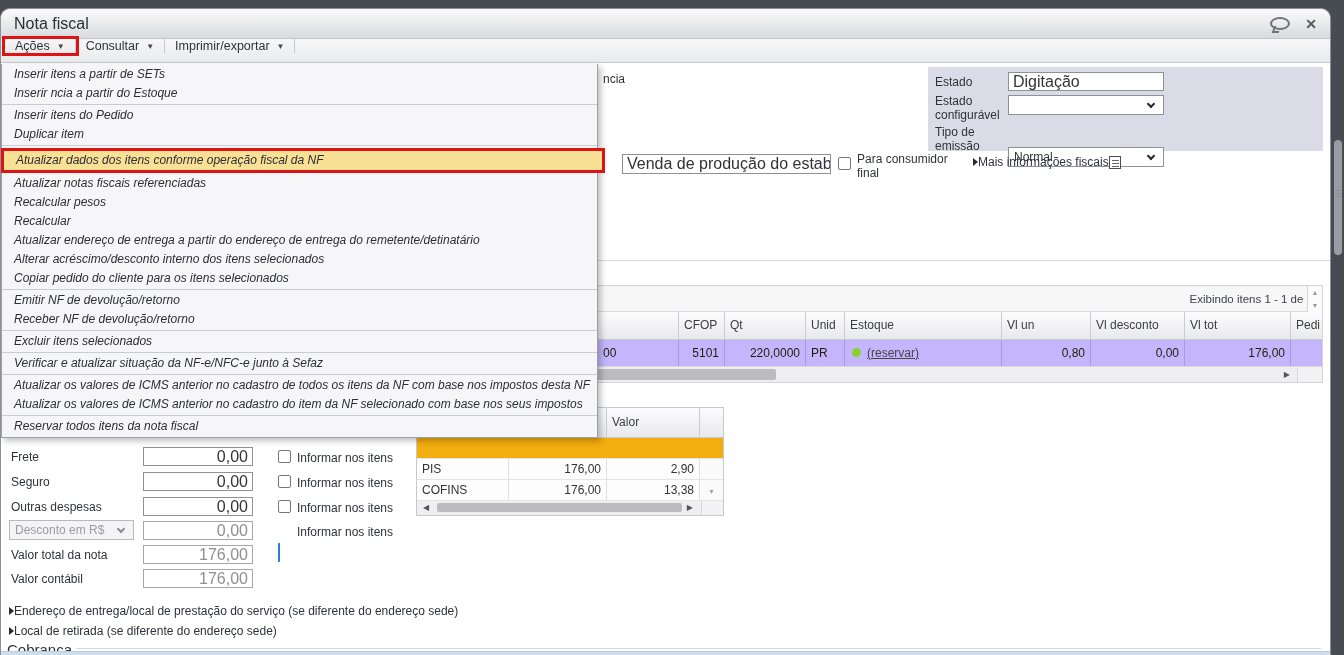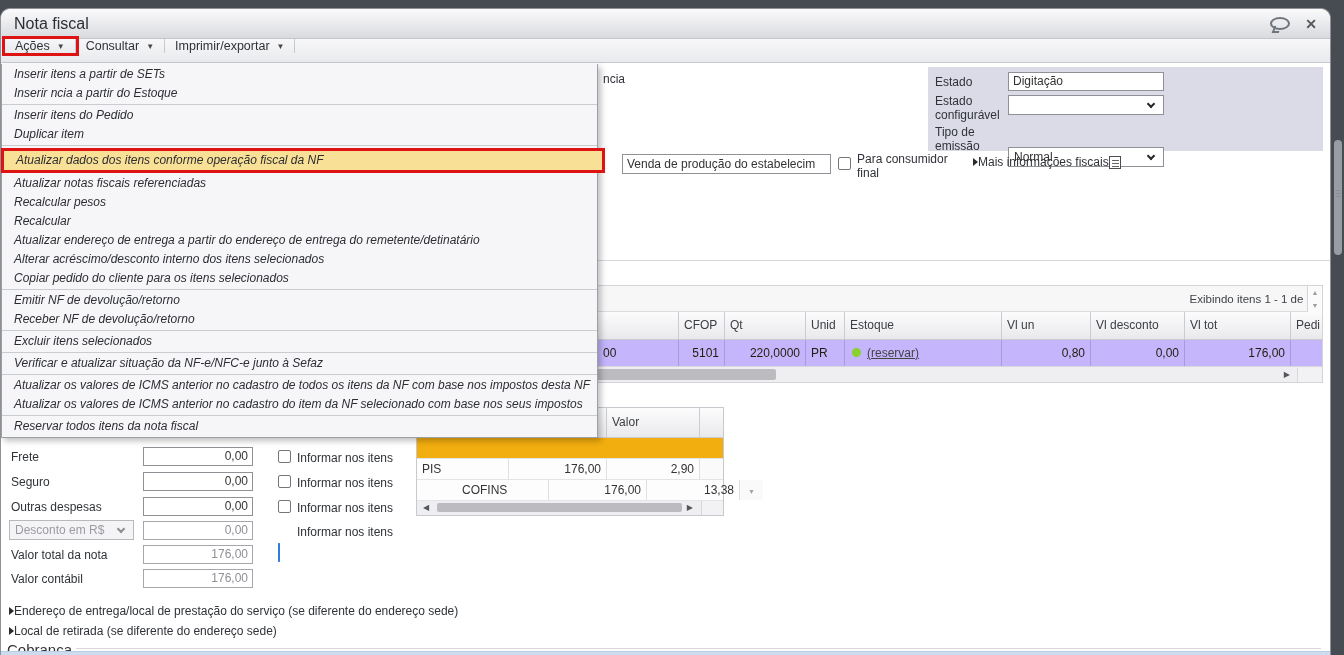--- a/index.html
+++ b/index.html
@@ -33,21 +33,21 @@
   #dropdown { position:absolute; left:0; top:0; width:597px; background:#f6f6f8;
     border:1px solid #9aa0a6; border-top:none; box-shadow:3px 3px 6px rgba(0,0,0,.25); z-index:50;font-style:italic; }
   .mgroup { padding:1px 0; border-top:1px solid #c9ccd1; }
   .mgroup:first-child { border-top:none; }
   .mitem { height:19px; line-height:19px; padding-left:12px; font-size:12px; color:#2c2e33;
     white-space:nowrap; overflow:hidden; }
   .mitem.hl { background:#f8e096; border:3px solid #de1414; height:25px; line-height:19px;
     margin:1px -8px 1px -1px; position:relative; z-index:2; }
 
   
-  .field { background:#fff; border:1px solid #8f9196; font-size:12px; color:#333;
+  .field { background:#fff; border:1px solid #8f9196; font-size:16px; color:#333;
     padding:0 4px; line-height:17px; height:19px; white-space:nowrap; overflow:hidden; }
   .num { text-align:right; }
   .ro { color:#8f8f95; border-color:#a6a6ab; }
   .select { background:#fff; border:1px solid #8f9196; height:20px; position:relative;
     font-size:12px; color:#333; padding:1px 20px 0 5px; line-height:17px; }
   .select.dis { background:#f4f4f6; border-color:#b8b8bd; color:#9b9ba1; }
   .chev { position:absolute; right:9px; top:5px; width:6px; height:6px;
     border-right:2px solid #26282c; border-bottom:2px solid #26282c; transform:rotate(45deg); }
   .select.dis .chev { border-color:#8c8c92; }
   .cb { width:13px; height:13px; border:1px solid #767676; background:#fff; border-radius:2px; }
@@ -214,21 +214,21 @@
         <span class="gcell num" style="width:93px;">0,00</span>
         <span class="gcell" style="width:23px; border-right:none; background:#fafafa; text-align:center;"><span class="sarrow" style="font-size:7px; color:#a0a3a8;">▲</span></span>
       </div>
       <div class="taxrow">
         <span class="gcell" style="width:92px;">PIS</span>
         <span class="gcell num" style="width:98px;">176,00</span>
         <span class="gcell num" style="width:93px;">2,90</span>
         <span class="gcell" style="width:23px; border-right:none; background:#fafafa;"></span>
       </div>
       <div class="taxrow">
-        <span class="gcell" style="width:92px;margin-left:40px;">COFINS</span>
+        <span class="gcell" style="width:92px;">COFINS</span>
         <span class="gcell num" style="width:98px;">176,00</span>
         <span class="gcell num" style="width:93px;">13,38</span>
         <span class="gcell" style="width:23px; border-right:none; background:#fafafa; text-align:center;"><span class="sarrow" style="font-size:7px; color:#a0a3a8;">▼</span></span>
       </div>
       <div id="tax-hscroll">
         <span class="abs sarrow" style="left:6px; top:3px;">◀</span>
         <span class="thumb-h" style="left:20px; width:245px; height:9px;"></span>
         <span class="abs sarrow" style="right:30px; top:3px;">▶</span>
         <span class="corner" style="width:22px; top:0;"></span>
       </div>

